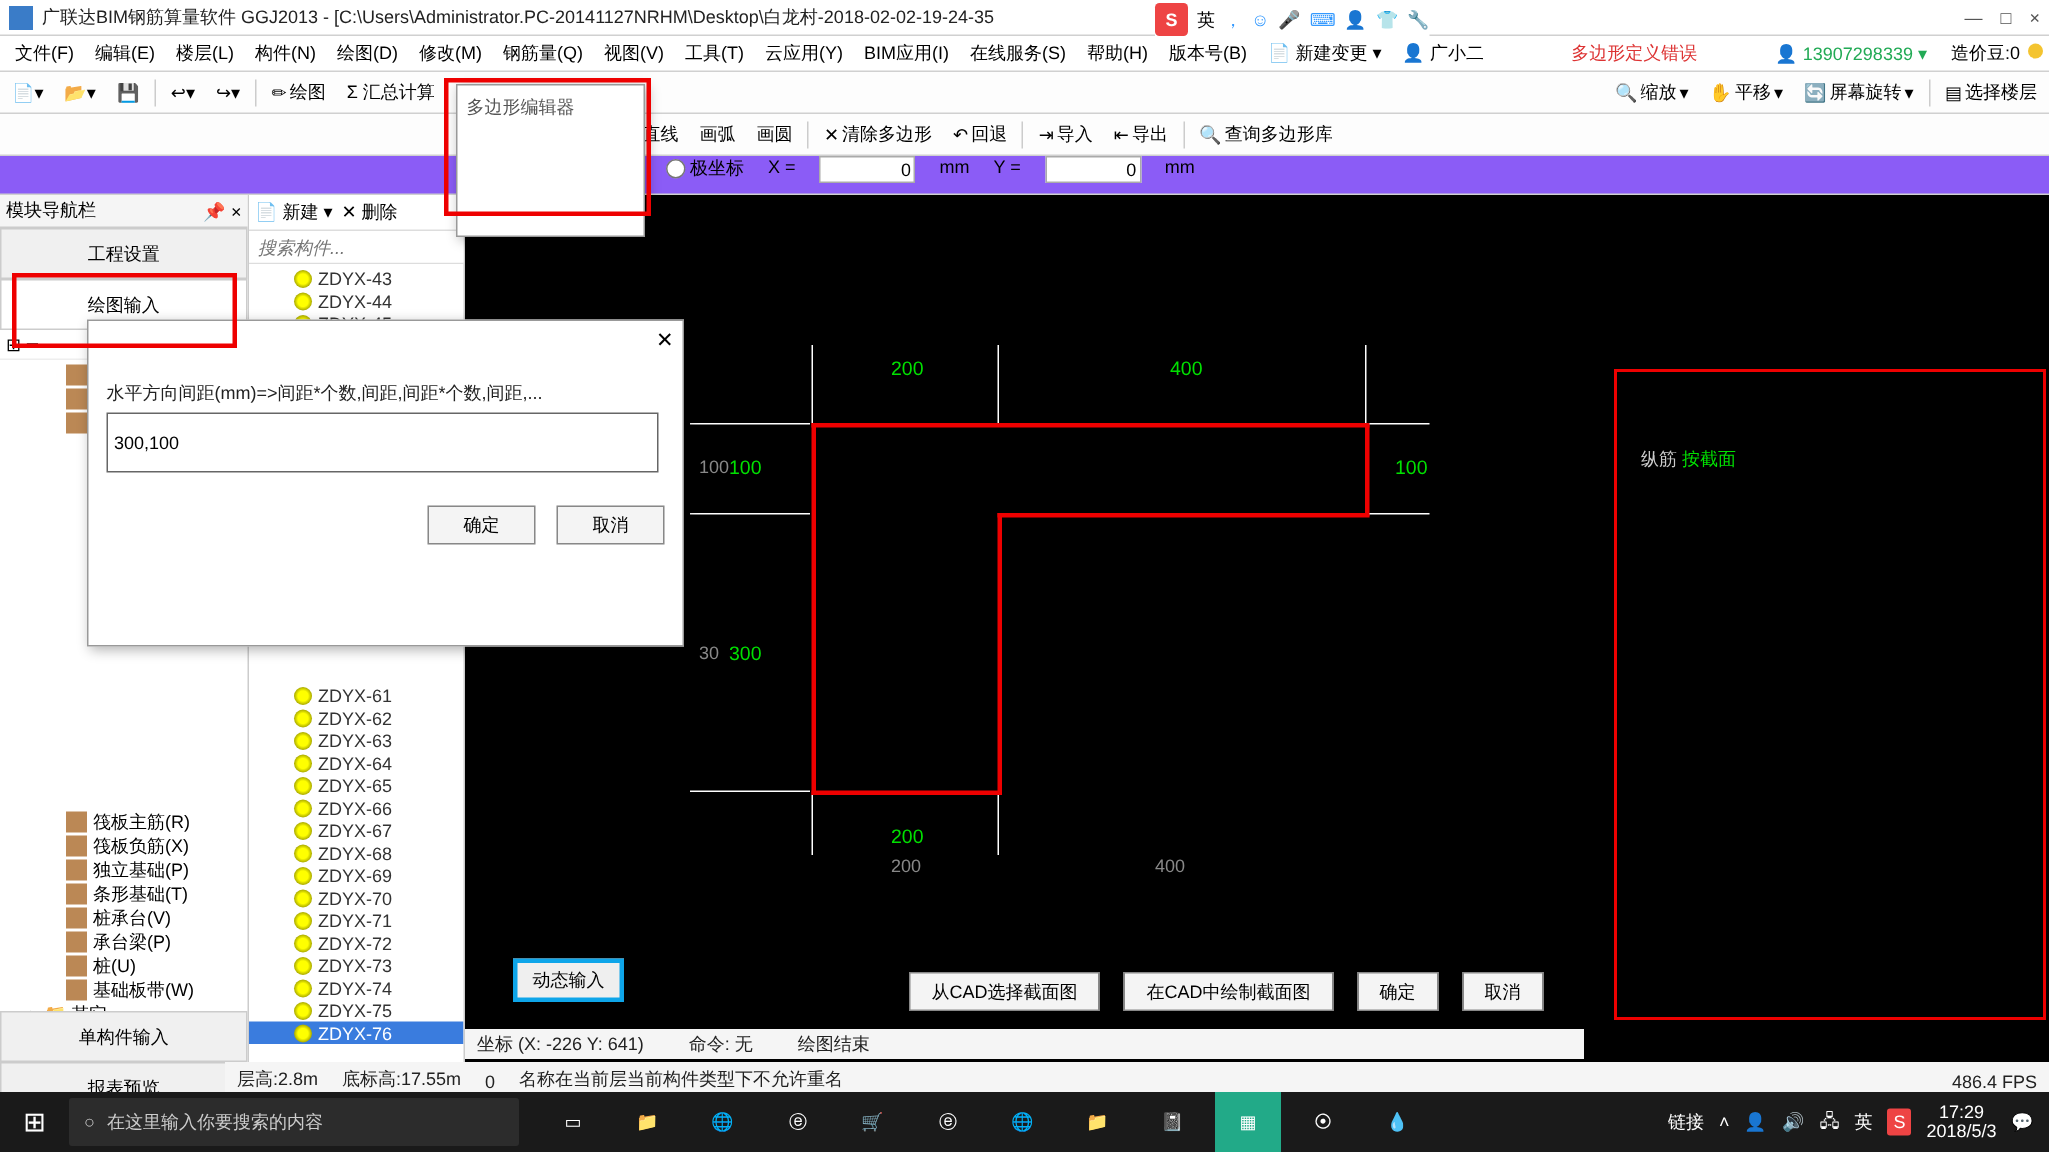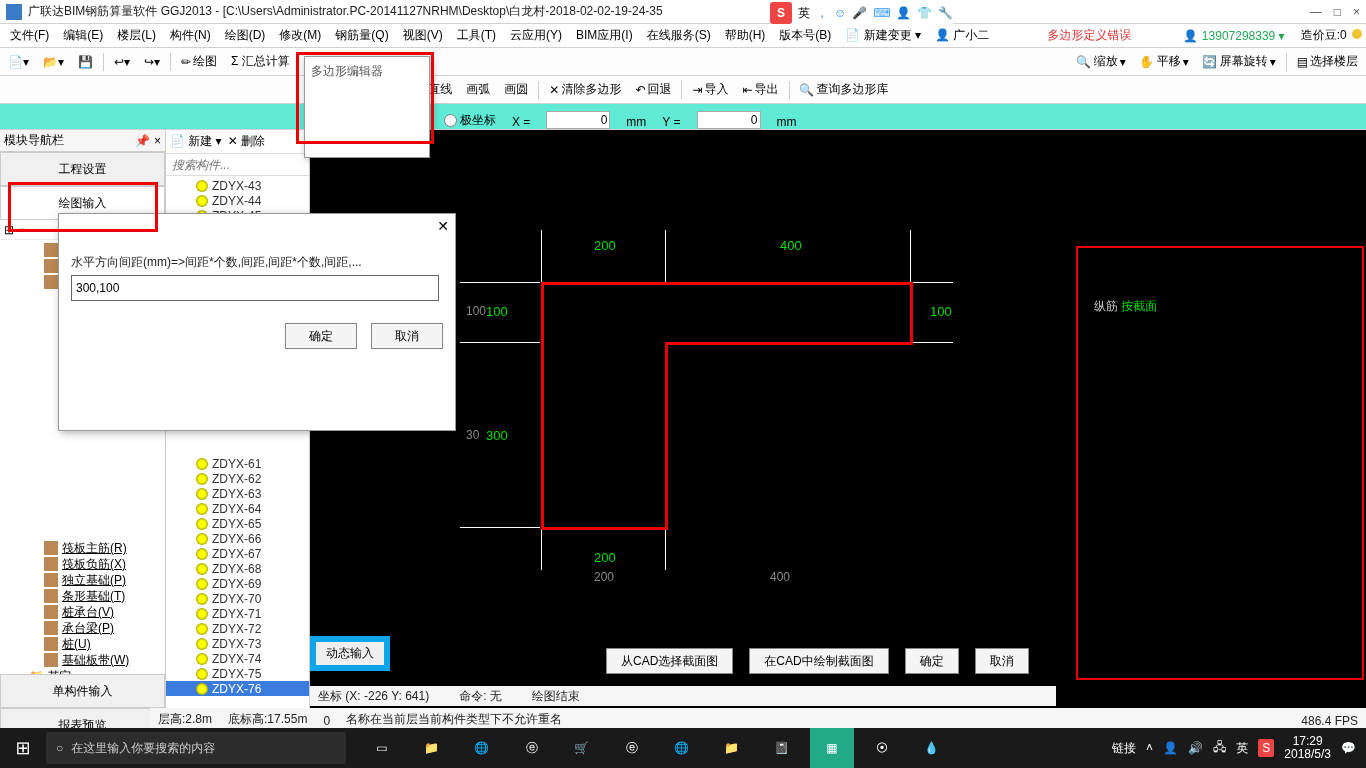--- a/index.html
+++ b/index.html
@@ -18,33 +18,33 @@
 .menubar .spacer { flex: 1; }
 .menubar .redwarn { color: #d33; }
 .menubar .user { color: #2a5; }
 .menubar .cost { margin-left: 14px; }
 .menubar .bean { display: inline-block; width: 10px; height: 10px; background: #f4c430; border-radius: 50%; margin-left: 2px; }
 
 .toolbar { height: 28px; background: #fdfdfd; display: flex; align-items: center; padding: 0 4px; gap: 6px; border-bottom: 1px solid #d0d0d0; }
 .toolbar .tbtn { padding: 2px 4px; cursor: pointer; display: flex; align-items: center; gap: 2px; }
 .toolbar .sep { width: 1px; height: 18px; background: #ccc; }
 
-.secondary-toolbar { height: 26px; background: #5eead4; display: flex; align-items: flex-end; padding-left: 174px; gap: 16px; border-bottom: 1px solid #d0d0d0; }
+.secondary-toolbar { height: 26px; background: #8b5cf6; display: flex; align-items: flex-start; padding-left: 174px; gap: 16px; border-bottom: 1px solid #d0d0d0; }
 .secondary-toolbar .radio { display: flex; align-items: center; gap: 3px; }
 .secondary-toolbar input[type=text] { width: 64px; height: 18px; border: 1px solid #aaa; text-align: right; padding-right: 2px; }
 
 .main { display: flex; height: 612px; }
 
 .leftpanel { width: 166px; background: #fff; border-right: 1px solid #ccc; display: flex; flex-direction: column; }
 .leftpanel .hdr { height: 22px; background: #f5f5f5; border-bottom: 1px solid #ccc; display: flex; align-items: center; padding: 0 4px; font-weight: normal; }
 .leftpanel .hdr .close { margin-left: auto; }
 .leftpanel .section { height: 34px; background: #f0f0f0; border: 1px solid #ccc; display: flex; align-items: center; justify-content: center; cursor: pointer; }
 .leftpanel .treewrap { flex: 1; overflow: hidden; position: relative; }
 .leftpanel .treetb { height: 20px; display: flex; align-items: center; padding: 0 4px; gap: 4px; border-bottom: 1px solid #eee; }
-.leftpanel .treerows { padding: 2px 0; text-decoration: underline; }
+.leftpanel .treerows { padding: 2px 0; }
 .treerows .row { height: 16px; display: flex; align-items: center; padding-left: 44px; gap: 4px; cursor: pointer; }
 .treerows .row .ic { width: 14px; height: 14px; background: #b85; }
 .treerows .row.sel { background: #cfe3ff; }
 .treerows .group { padding-left: 20px; display: flex; align-items: center; gap: 4px; height: 16px; }
 
 .complist { width: 144px; background: #fff; border-right: 1px solid #ccc; display: flex; flex-direction: column; }
 .complist .clbar { height: 24px; display: flex; align-items: center; padding: 0 4px; gap: 6px; border-bottom: 1px solid #ddd; }
 .complist .search { height: 22px; border-bottom: 1px solid #ddd; }
 .complist .search input { width: 100%; height: 100%; border: none; padding: 0 6px; color: #888; font-style: italic; outline: none; }
 .complist .items { flex: 1; overflow: hidden; padding-top: 2px; }
@@ -65,27 +65,27 @@
 .rightpanel .txt { position: absolute; top: 50px; left: 16px; }
 .rightpanel .txt .grn { color: #00e000; }
 
 .dlg { position: absolute; background: #fff; border: 1px solid #999; box-shadow: 2px 2px 8px rgba(0,0,0,0.3); }
 .dlg1 { left: 304px; top: 56px; width: 126px; height: 102px; }
 .dlg1 .hdr { height: 28px; display: flex; align-items: center; padding: 0 6px; color: #555; }
 .dlg-grid { left: 58px; top: 213px; width: 398px; height: 218px; }
 .dlg-grid .close { position: absolute; right: 6px; top: 4px; cursor: pointer; font-size: 14px; }
 .dlg-grid .body { padding: 40px 12px 8px 12px; }
 .dlg-grid .lbl { font-size: 12px; color: #222; margin-bottom: 4px; }
-.dlg-grid input[type=text] { width: 368px; height: 26px; border: 1px solid #666; padding: 0 4px; margin-bottom: 14px; }
+.dlg-grid input[type=text] { width: 368px; height: 40px; border: 1px solid #666; padding: 0 4px; margin-bottom: 14px; }
 .dlg-grid .sel { background: #3a7cde; color: #fff; padding: 0 2px; }
 .dlg-grid .btns { display: flex; gap: 14px; justify-content: flex-end; padding: 0 12px 8px 0; }
 .dlg-grid .btns button { width: 72px; height: 26px; border: 1px solid #888; background: #f4f4f4; cursor: pointer; }
 
 .bottombar { position: absolute; left: 310px; bottom: 102px; height: 26px; display: flex; align-items: center; }
-.bottombar .btn { border: 6px solid #0ea5e9; background: #efefef; padding: 3px 10px; cursor: pointer; }
+.bottombar .btn { border: 3px solid #0ea5e9; background: #efefef; padding: 3px 10px; cursor: pointer; margin-left: 32px; }
 
 .cadbtns { position: absolute; left: 606px; top: 648px; display: flex; gap: 16px; }
 .cadbtns button { height: 26px; padding: 0 14px; border: 1px solid #888; background: #f4f4f4; cursor: pointer; }
 
 .statusbar { position: absolute; left: 310px; top: 686px; right: 310px; height: 20px; background: #f5f5f5; display: flex; align-items: center; gap: 30px; padding: 0 8px; color: #222; font-size: 12px; }
 .statusbar2 { position: absolute; left: 150px; top: 708px; right: 0; height: 20px; background: #f5f5f5; display: flex; align-items: flex-end; gap: 16px; padding: 0 8px; color: #222; font-size: 12px; }
 .statusbar2 .fps { margin-left: auto; }
 
 .taskbar { position: absolute; bottom: 0; left: 0; right: 0; height: 40px; background: #1a1a1a; display: flex; align-items: center; color: #fff; }
 .taskbar .start { width: 46px; height: 40px; display: flex; align-items: center; justify-content: center; font-size: 18px; }

